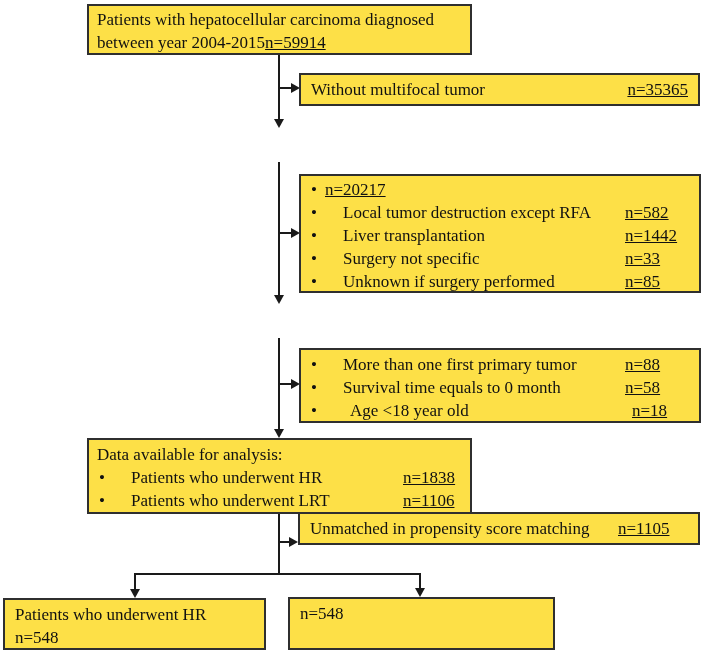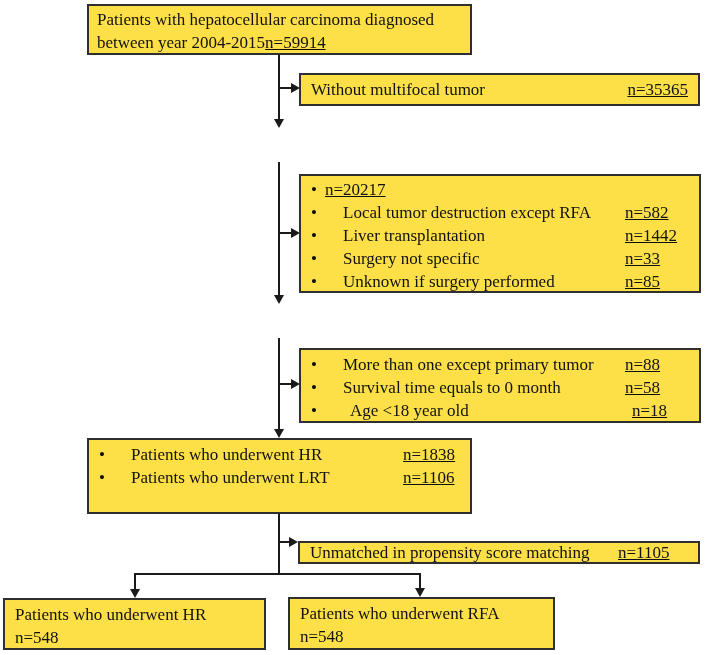--- a/index.html
+++ b/index.html
@@ -103,58 +103,58 @@
       <span class="bullet">•</span>
       <span class="lbl" style="margin-left:18px;flex-basis:282px;">Unknown if surgery performed</span>
       <span class="nval">n=85</span>
     </div>
   </div>
 
 
   <div class="box" style="left:299px;top:348px;width:402px;height:75px;padding-top:3px;">
     <div class="pad-row">
       <span class="bullet">•</span>
-      <span class="lbl" style="margin-left:18px;flex-basis:282px;">More than one except primary tumor</span>
+      <span class="lbl" style="margin-left:18px;flex-basis:282px;">More than one first primary tumor</span>
       <span class="nval">n=88</span>
     </div>
     <div class="pad-row">
       <span class="bullet">•</span>
       <span class="lbl" style="margin-left:18px;flex-basis:282px;">Survival time equals to 0 month</span>
       <span class="nval">n=58</span>
     </div>
     <div class="pad-row">
       <span class="bullet">•</span>
       <span class="lbl" style="margin-left:25px;flex-basis:282px;">Age &lt;18 year old</span>
       <span class="nval">n=18</span>
     </div>
   </div>
 
   <div class="box" style="left:87px;top:438px;width:385px;height:76px;padding-top:3px;">
+    <div class="title-line">Data available for analysis:</div>
     <div class="pad-row">
       <span class="bullet">•</span>
       <span class="lbl" style="margin-left:18px;flex-basis:272px;">Patients who underwent HR</span>
       <span class="nval">n=1838</span>
     </div>
     <div class="pad-row">
       <span class="bullet">•</span>
       <span class="lbl" style="margin-left:18px;flex-basis:272px;">Patients who underwent LRT</span>
       <span class="nval">n=1106</span>
     </div>
   </div>
 
-  <div class="box" style="left:298px;top:541px;width:402px;height:23px;">
+  <div class="box" style="left:298px;top:512px;width:402px;height:33px;">
     <div class="line-row">
       <span class="lbl" style="flex-basis:308px;">Unmatched in propensity score matching</span>
       <span class="nval">n=1105</span>
     </div>
   </div>
 
   <div class="box btm" style="left:3px;top:598px;width:263px;height:52px;">
     <div>Patients who underwent HR</div>
     <div>n=548</div>
   </div>
 
   <div class="box btm" style="left:288px;top:597px;width:267px;height:53px;">
-    <div>Patients who underwent RFA</div>
     <div>n=548</div>
   </div>
 
 </div>
 
 </body></html>

